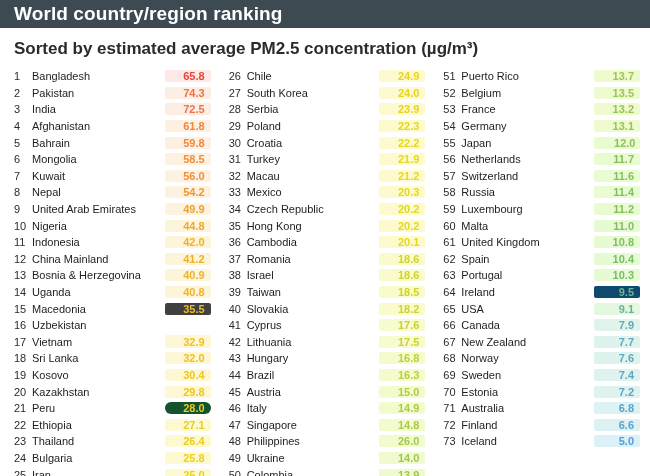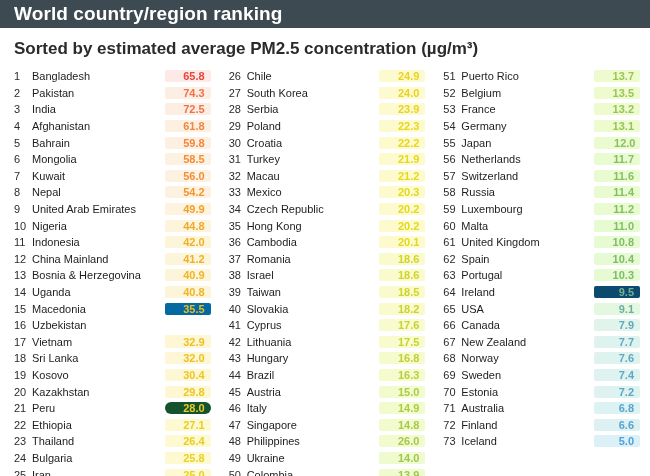--- a/index.html
+++ b/index.html
@@ -150,21 +150,21 @@
         <span class="value" style="background: rgb(253, 245, 217); color: rgb(239, 180, 39);">40.9</span>
       </div>
       <div class="row">
         <span class="rank">14</span>
         <span class="name">Uganda</span>
         <span class="value" style="background: rgb(253, 245, 217); color: rgb(239, 180, 39);">40.8</span>
       </div>
       <div class="row">
         <span class="rank">15</span>
         <span class="name">Macedonia</span>
-        <span class="value" style="background: #0369a1; color: rgb(238, 186, 37);">35.5</span>
+        <span class="value" style="background: #404040; color: rgb(238, 186, 37);">35.5</span>
       </div>
       <div class="row">
         <span class="rank">16</span>
         <span class="name">Uzbekistan</span>
         <span class="value" style="background: rgb(253, 246, 215); color: rgb(238, 186, 37); margin-top: 32px;">34.3</span>
       </div>
       <div class="row">
         <span class="rank">17</span>
         <span class="name">Vietnam</span>
         <span class="value" style="background: rgb(253, 247, 213); color: rgb(237, 192, 36);">32.9</span>

